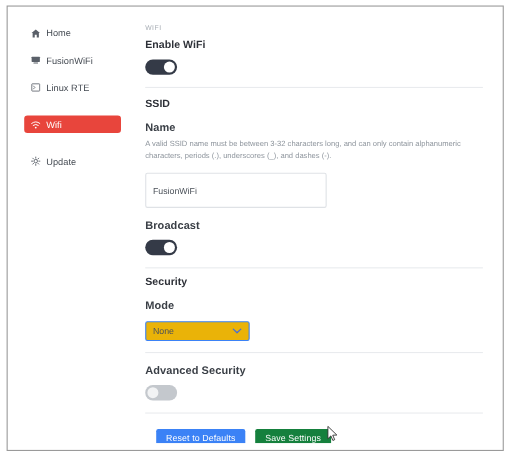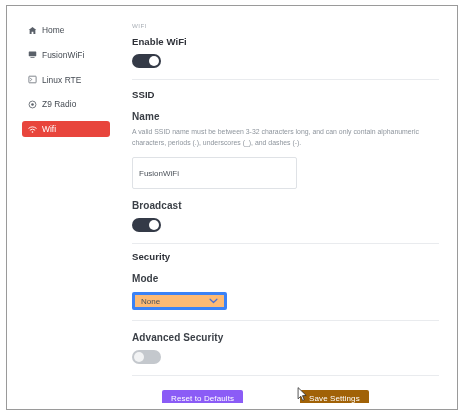--- a/index.html
+++ b/index.html
@@ -159,23 +159,23 @@
     padding: 0 6px;
     box-sizing: border-box;
     outline: none;
   }
 
   
   .select-wrap {
     margin-top: 8px;
     width: 95px;
     height: 18px;
-    border: 3px solid #3b82f6;
+    border: 1px solid #3b82f6;
     border-radius: 2px;
-    background: #fdba74;
+    background: #eab308;
     display: flex;
     align-items: center;
     padding: 0 6px;
     box-sizing: border-box;
     cursor: pointer;
     position: relative;
   }
   .select-val {
     font-size: 8px;
     color: #4b5159;
@@ -195,22 +195,22 @@
     border-radius: 2px;
     color: #ffffff;
     font-family: "Liberation Sans", sans-serif;
     font-size: 8px;
     letter-spacing: 0.1px;
     height: 17px;
     padding: 0 9px;
     cursor: pointer;
     line-height: 17px;
   }
-  .btn-reset { background: #8b5cf6; margin-left: 20px; }
-  .btn-save  { background: #a16207; margin-left: 48px; }
+  .btn-reset { background: #3b82f6; }
+  .btn-save  { background: #15803d; }
 
   
   .cursor {
     position: absolute;
     left: 290px;
     top: 381px;
     width: 11px;
     height: 15px;
     pointer-events: none;
   }
@@ -248,45 +248,54 @@
         <span class="nav-ico">
           <svg width="9" height="9" viewBox="0 0 12 12">
               <rect x="1.2" y="1.6" width="9.6" height="8.8" rx="0.7" fill="none" stroke="currentColor" stroke-width="1"></rect>
               <path d="M3.2 4.2 5 6l-1.8 1.8" fill="none" stroke="currentColor" stroke-width="1" stroke-linecap="round" stroke-linejoin="round"></path>
             </svg>
         </span>
         <span>Linux RTE</span>
       </div>
       <div class="nav-spacer"></div>
 
-      <div class="nav-item">
-        <span class="nav-ico">
-          <svg width="9" height="9" viewBox="0 0 12 12">
-              <circle cx="6" cy="6" r="4.6" fill="none" stroke="currentColor" stroke-width="1.1"></circle>
-              <circle cx="6" cy="6" r="1.7" fill="currentColor"></circle>
-            </svg>
-        </span>
-        <span>Z9 Radio</span>
-      </div>
       <div class="nav-spacer"></div>
 
       <div class="nav-item active">
         <span class="nav-ico">
           <svg width="9" height="9" viewBox="0 0 12 12">
             <path d="M1 4.3A8 8 0 0 1 11 4.3" fill="none" stroke="currentColor" stroke-width="1.2" stroke-linecap="round"></path>
             <path d="M2.9 6.6A5 5 0 0 1 9.1 6.6" fill="none" stroke="currentColor" stroke-width="1.2" stroke-linecap="round"></path>
             <circle cx="6" cy="9.3" r="1.1" fill="currentColor"></circle>
           </svg>
         </span>
         <span>Wifi</span>
       </div>
       <div class="nav-spacer"></div>
 
       <div class="nav-spacer"></div>
 
+      <div class="nav-item">
+        <span class="nav-ico">
+          <svg width="9" height="9" viewBox="0 0 12 12">
+            <circle cx="6" cy="6" r="2.1" fill="none" stroke="currentColor" stroke-width="1.1"></circle>
+            <g stroke="currentColor" stroke-width="1.1" stroke-linecap="round">
+              <line x1="6" y1="0.9" x2="6" y2="2.3"></line>
+                <line x1="6" y1="9.7" x2="6" y2="11.1"></line>
+              <line x1="0.9" y1="6" x2="2.3" y2="6"></line>
+                <line x1="9.7" y1="6" x2="11.1" y2="6"></line>
+              <line x1="2.4" y1="2.4" x2="3.4" y2="3.4"></line>
+                <line x1="8.6" y1="8.6" x2="9.6" y2="9.6"></line>
+              <line x1="9.6" y1="2.4" x2="8.6" y2="3.4"></line>
+                <line x1="3.4" y1="8.6" x2="2.4" y2="9.6"></line>
+            </g>
+          </svg>
+        </span>
+        <span>Update</span>
+      </div>
 
     </nav>
 
     <section class="main">
 
       <div class="crumb">WIFI</div>
 
       <div class="sec-title">Enable WiFi</div>
       <div class="toggle on">
         <span class="knob"></span>

